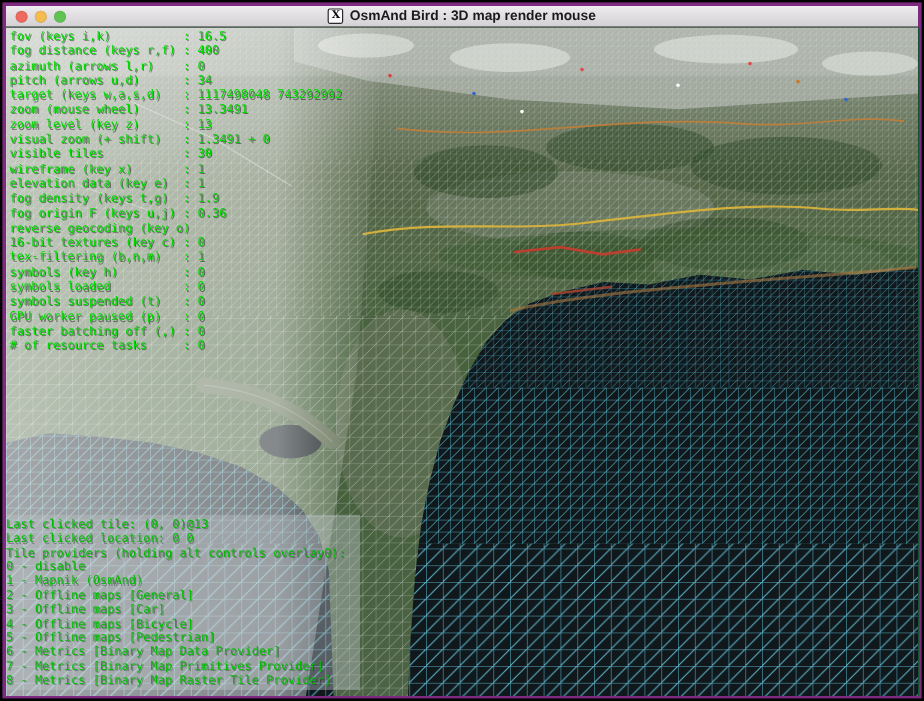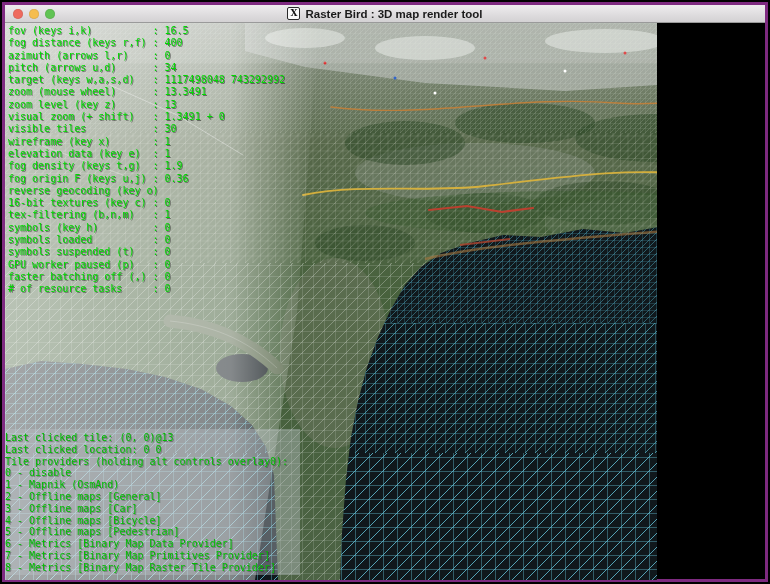--- a/index.html
+++ b/index.html
@@ -11,21 +11,21 @@
   .light{width:10px;height:10px;border-radius:50%;display:inline-block;
          box-shadow:inset 0 0 1px rgba(0,0,0,.35);}
   .light.red{background:#ee6a5e;}
   .light.yellow{background:#f5bd4f;}
   .light.green{background:#61c354;}
   .titlewrap{position:absolute;left:0;right:0;top:0;bottom:0;display:flex;
              justify-content:center;align-items:center;gap:5px;pointer-events:none;}
   .xicon{font:bold 9px "DejaVu Serif",serif;border:1px solid #2a2a2a;background:#fafafa;
          color:#111;width:11px;height:11px;line-height:11px;text-align:center;border-radius:2px;}
   .title{font-weight:bold;font-size:11.5px;color:#1b1b1b;}
-  .map{position:relative;width:652px;height:557px;background:#14532d;overflow:hidden;cursor:crosshair;}
+  .map{position:relative;width:761px;height:557px;background:#14532d;overflow:hidden;cursor:crosshair;}
   .map svg{position:absolute;left:0;top:0;}
   .hud{position:absolute;left:3px;top:2px;font:10px "DejaVu Sans Mono",monospace;
        color:#00d800;white-space:pre;line-height:12.3px;
        text-shadow:1px 1px 0 rgba(0,0,0,.45);}
   .panel{position:absolute;left:0;top:406px;width:295px;height:146px;
          background:rgba(188,195,199,.42);box-sizing:border-box;padding:3px 0 0 0;
          font:10px "DejaVu Sans Mono",monospace;color:#00bc00;white-space:pre;
          line-height:11.8px;text-shadow:1px 1px 0 rgba(0,0,0,.3);}
 </style>
 </head>
@@ -34,21 +34,21 @@
 <div class="frame">
 
   <div class="titlebar">
     <div class="lights">
       <span class="light red"></span>
       <span class="light yellow"></span>
       <span class="light green"></span>
     </div>
     <div class="titlewrap">
       <span class="xicon">X</span>
-      <span class="title">Raster Bird : 3D map render tool</span>
+      <span class="title">OsmAnd Bird : 3D map render mouse</span>
     </div>
   </div>
 
   <div class="map">
     <svg viewBox="0 0 760 557" width="760" height="557" preserveAspectRatio="none">
       <defs>
         <linearGradient id="landg" x1="0" y1="0" x2="0" y2="1">
           <stop offset="0" stop-color="#8f978a"></stop>
           <stop offset="0.22" stop-color="#57684a"></stop>
           <stop offset="0.55" stop-color="#44603a"></stop>

